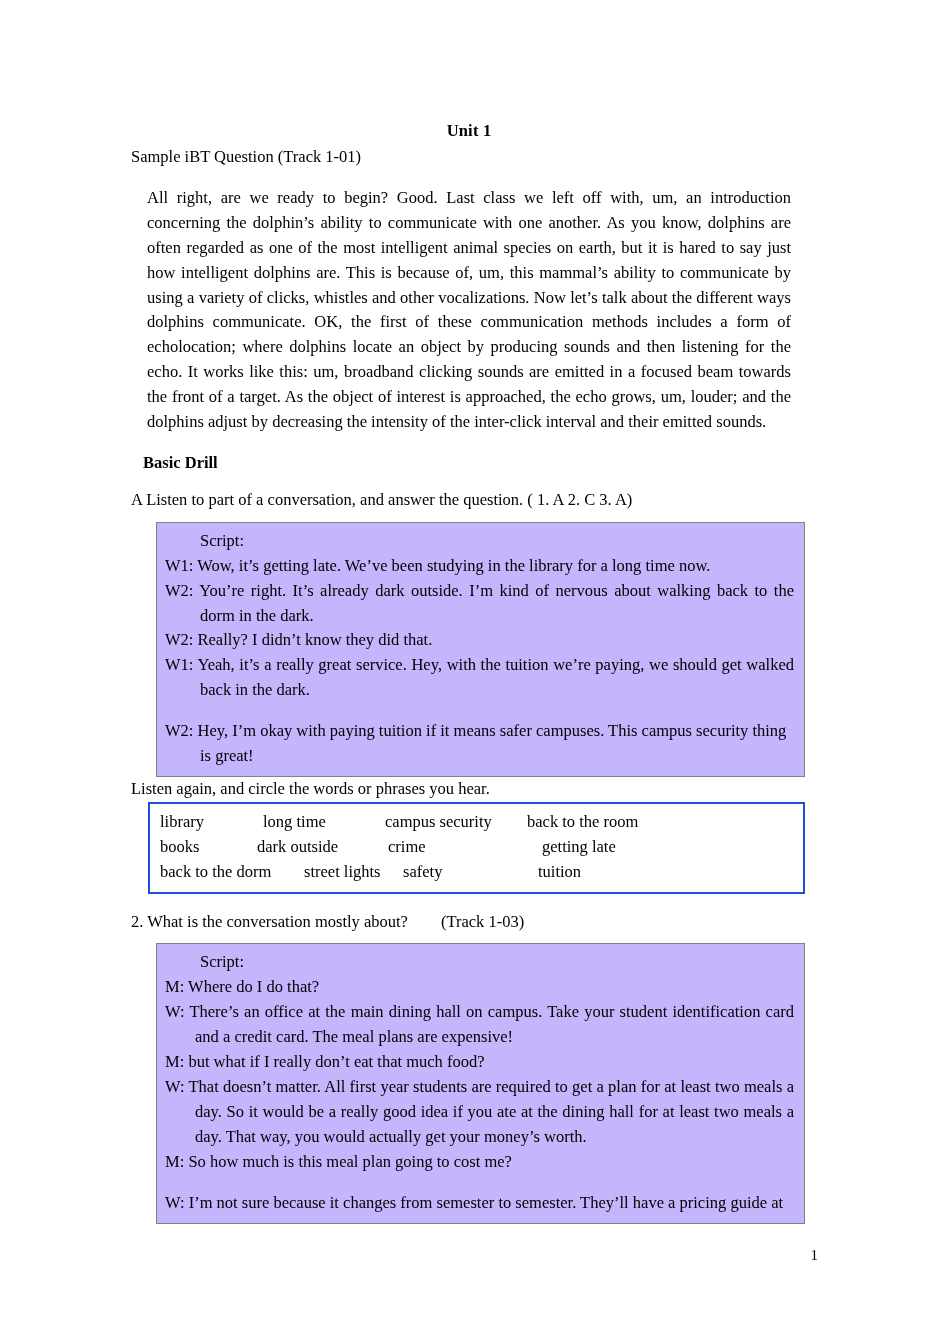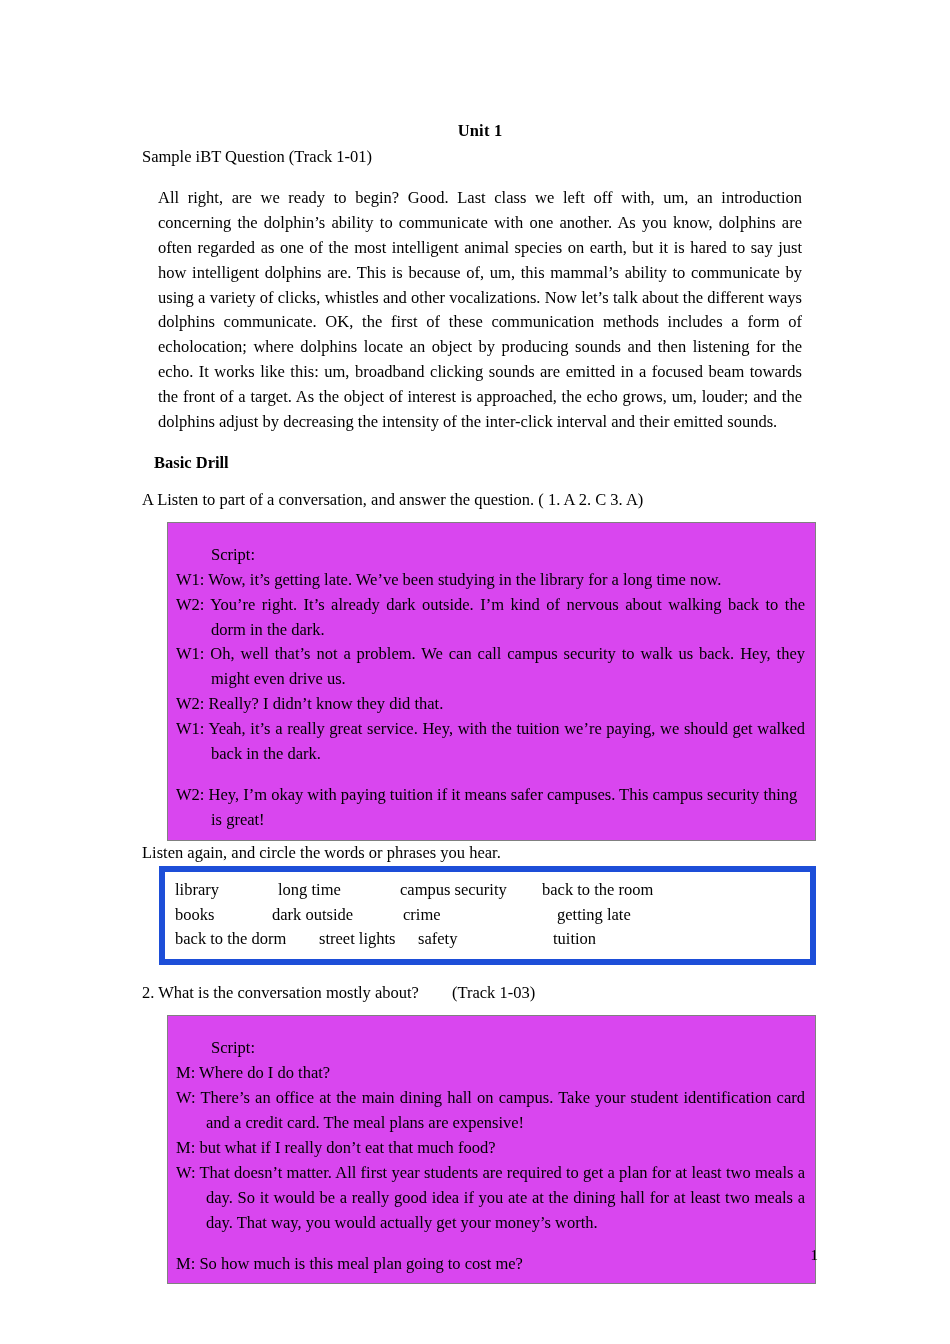--- a/index.html
+++ b/index.html
@@ -17,21 +17,21 @@
   }
   .page {
     position: absolute;
     left: 0;
     top: 0;
     width: 950px;
     height: 1344px;
   }
   .content {
     position: absolute;
-    left: 142px;
+    left: 131px;
     top: 118px;
     width: 676px;
   }
   .doc-title {
     text-align: center;
     font-weight: bold;
     font-size: 16.5px;
     line-height: 25px;
     margin: 0 0 2px 0;
     letter-spacing: 0.2px;
@@ -63,22 +63,22 @@
   }
   .spacer-md { height: 16px; }
   .spacer-box { height: 9px; }
 
   
   .script-box {
     border: 1px solid #808080;
     box-sizing: border-box;
     margin-left: 25px;
     width: 649px;
-    padding: 20px 10px 7px 8px;
-    background: #d946ef;
+    padding: 6px 10px 7px 8px;
+    background: #c4b5fd;
   }
   .script-box .sline {
     font-size: 16.5px;
     line-height: 24.9px;
     margin: 0;
     text-align: justify;
     text-justify: inter-word;
     padding-left: 35px;
     text-indent: -35px;
   }
@@ -89,21 +89,21 @@
     padding-left: 30px;
     text-indent: -30px;
   }
   .script-box .sline:last-child {
     text-align: left;
     margin-top: 16px;
   }
 
   
   .wordbank-box {
-    border: 6px solid #1d4ed8;
+    border: 2px solid #1d4ed8;
     box-sizing: border-box;
     margin-left: 17px;
     width: 657px;
     padding: 6px 8px 7px 10px;
     background: #ffffff;
   }
   .wb-row {
     font-size: 16.5px;
     line-height: 24.9px;
     margin: 0;
@@ -146,21 +146,20 @@
 
     <div class="line">A Listen to part of a conversation, and answer the question.  ( 1. A   2. C   3. A)</div>
 
 
     <div class="spacer-box"></div>
 
     <div class="script-box">
       <div class="sline nolabel">Script:</div>
       <div class="sline">W1: Wow, it’s getting late. We’ve been studying in the library for a long time now.</div>
       <div class="sline">W2: You’re right. It’s already dark outside. I’m kind of nervous about walking back to the dorm in the dark.</div>
-      <div class="sline">W1: Oh, well that’s not a problem. We can call campus security to walk us back. Hey, they might even drive us.</div>
       <div class="sline">W2: Really? I didn’t know they did that.</div>
       <div class="sline">W1: Yeah, it’s a really great service. Hey, with the tuition we’re paying, we should get walked back in the dark.</div>
       <div class="sline">W2: Hey, I’m okay with paying tuition if it means safer campuses. This campus security thing is great!</div>
     </div>
 
     <div class="line">Listen again, and circle the words or phrases you hear.</div>
 
     <div class="wordbank-box">
       <div class="wb-row wb-r1">
         <span class="wb-cell c1">library</span>
@@ -188,18 +187,19 @@
 
     <div class="spacer-box"></div>
 
     <div class="script-box">
       <div class="sline nolabel">Script:</div>
       <div class="sline narrow">M: Where do I do that?</div>
       <div class="sline narrow">W: There’s an office at the main dining hall on campus. Take your student identification card and a credit card. The meal plans are expensive!</div>
       <div class="sline narrow">M: but what if I really don’t eat that much food?</div>
       <div class="sline narrow">W: That doesn’t matter. All first year students are required to get a plan for at least two meals a day. So it would be a really good idea if you ate at the dining hall for at least two meals a day. That way, you would actually get your money’s worth.</div>
       <div class="sline narrow">M: So how much is this meal plan going to cost me?</div>
+      <div class="sline narrow">W: I’m not sure because it changes from semester to semester. They’ll have a pricing guide at</div>
     </div>
 
   </div>
 
   <div class="page-number">1</div>
 </div>
 
 </body></html>

